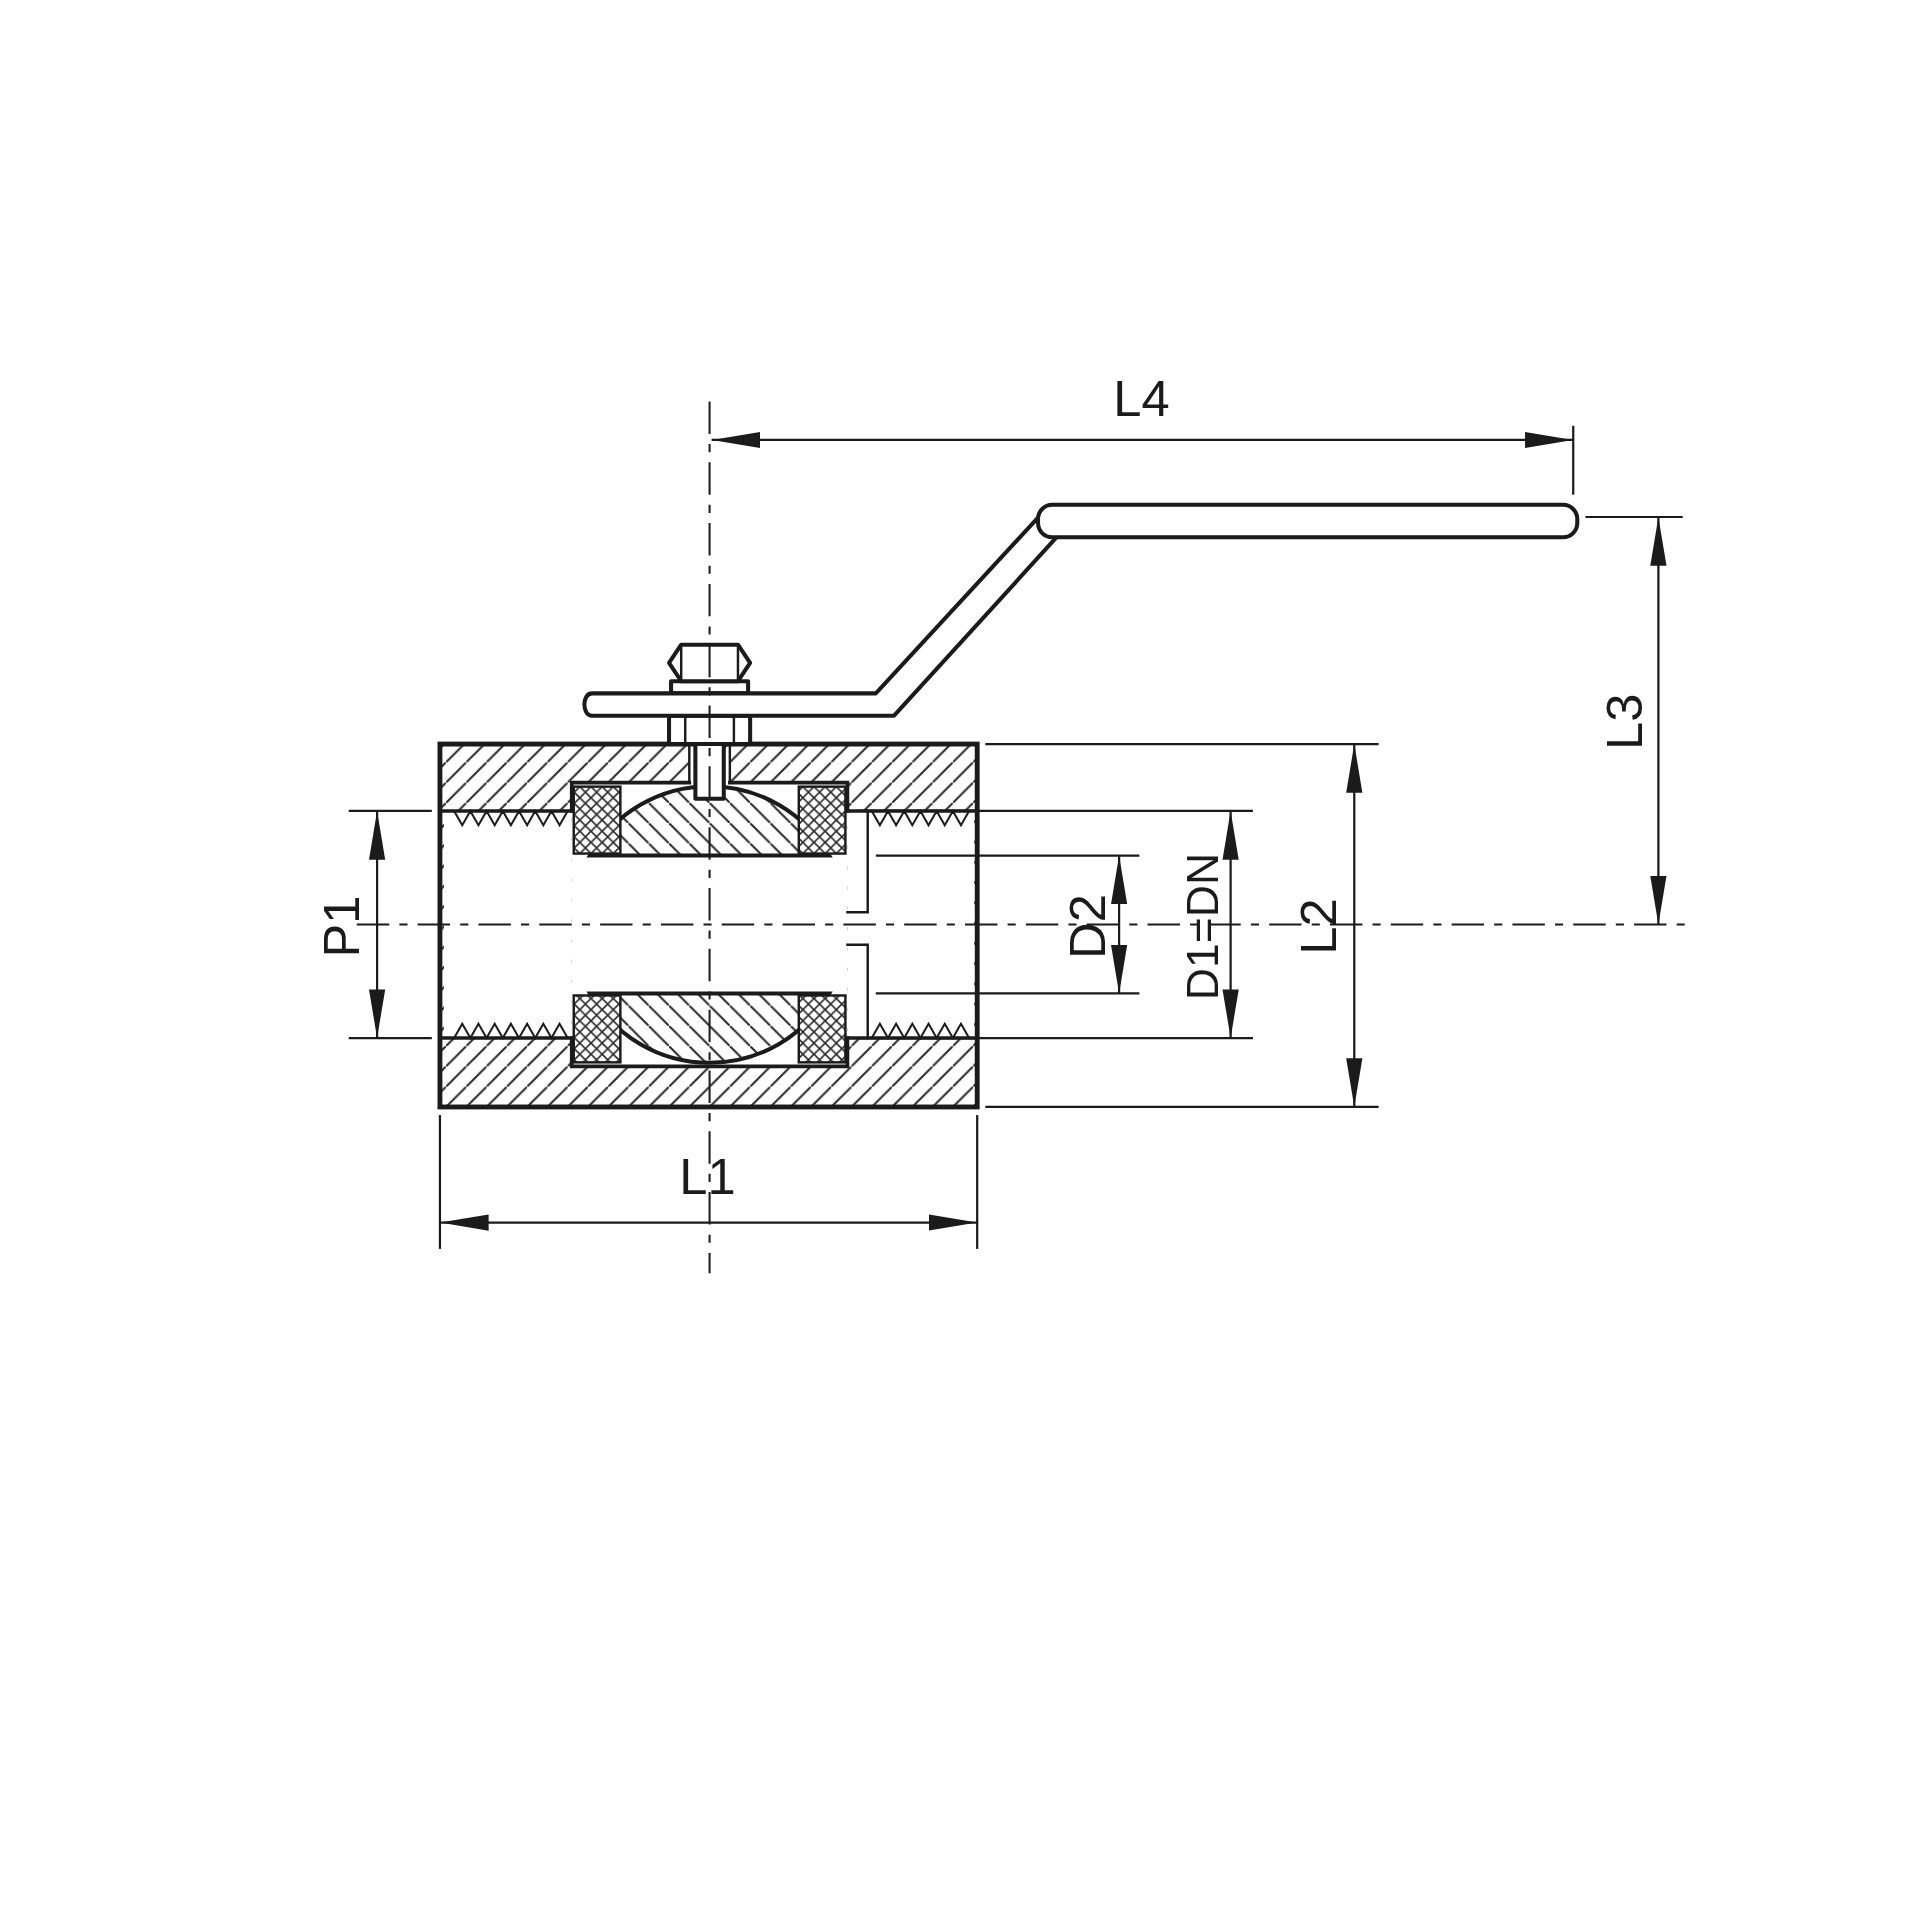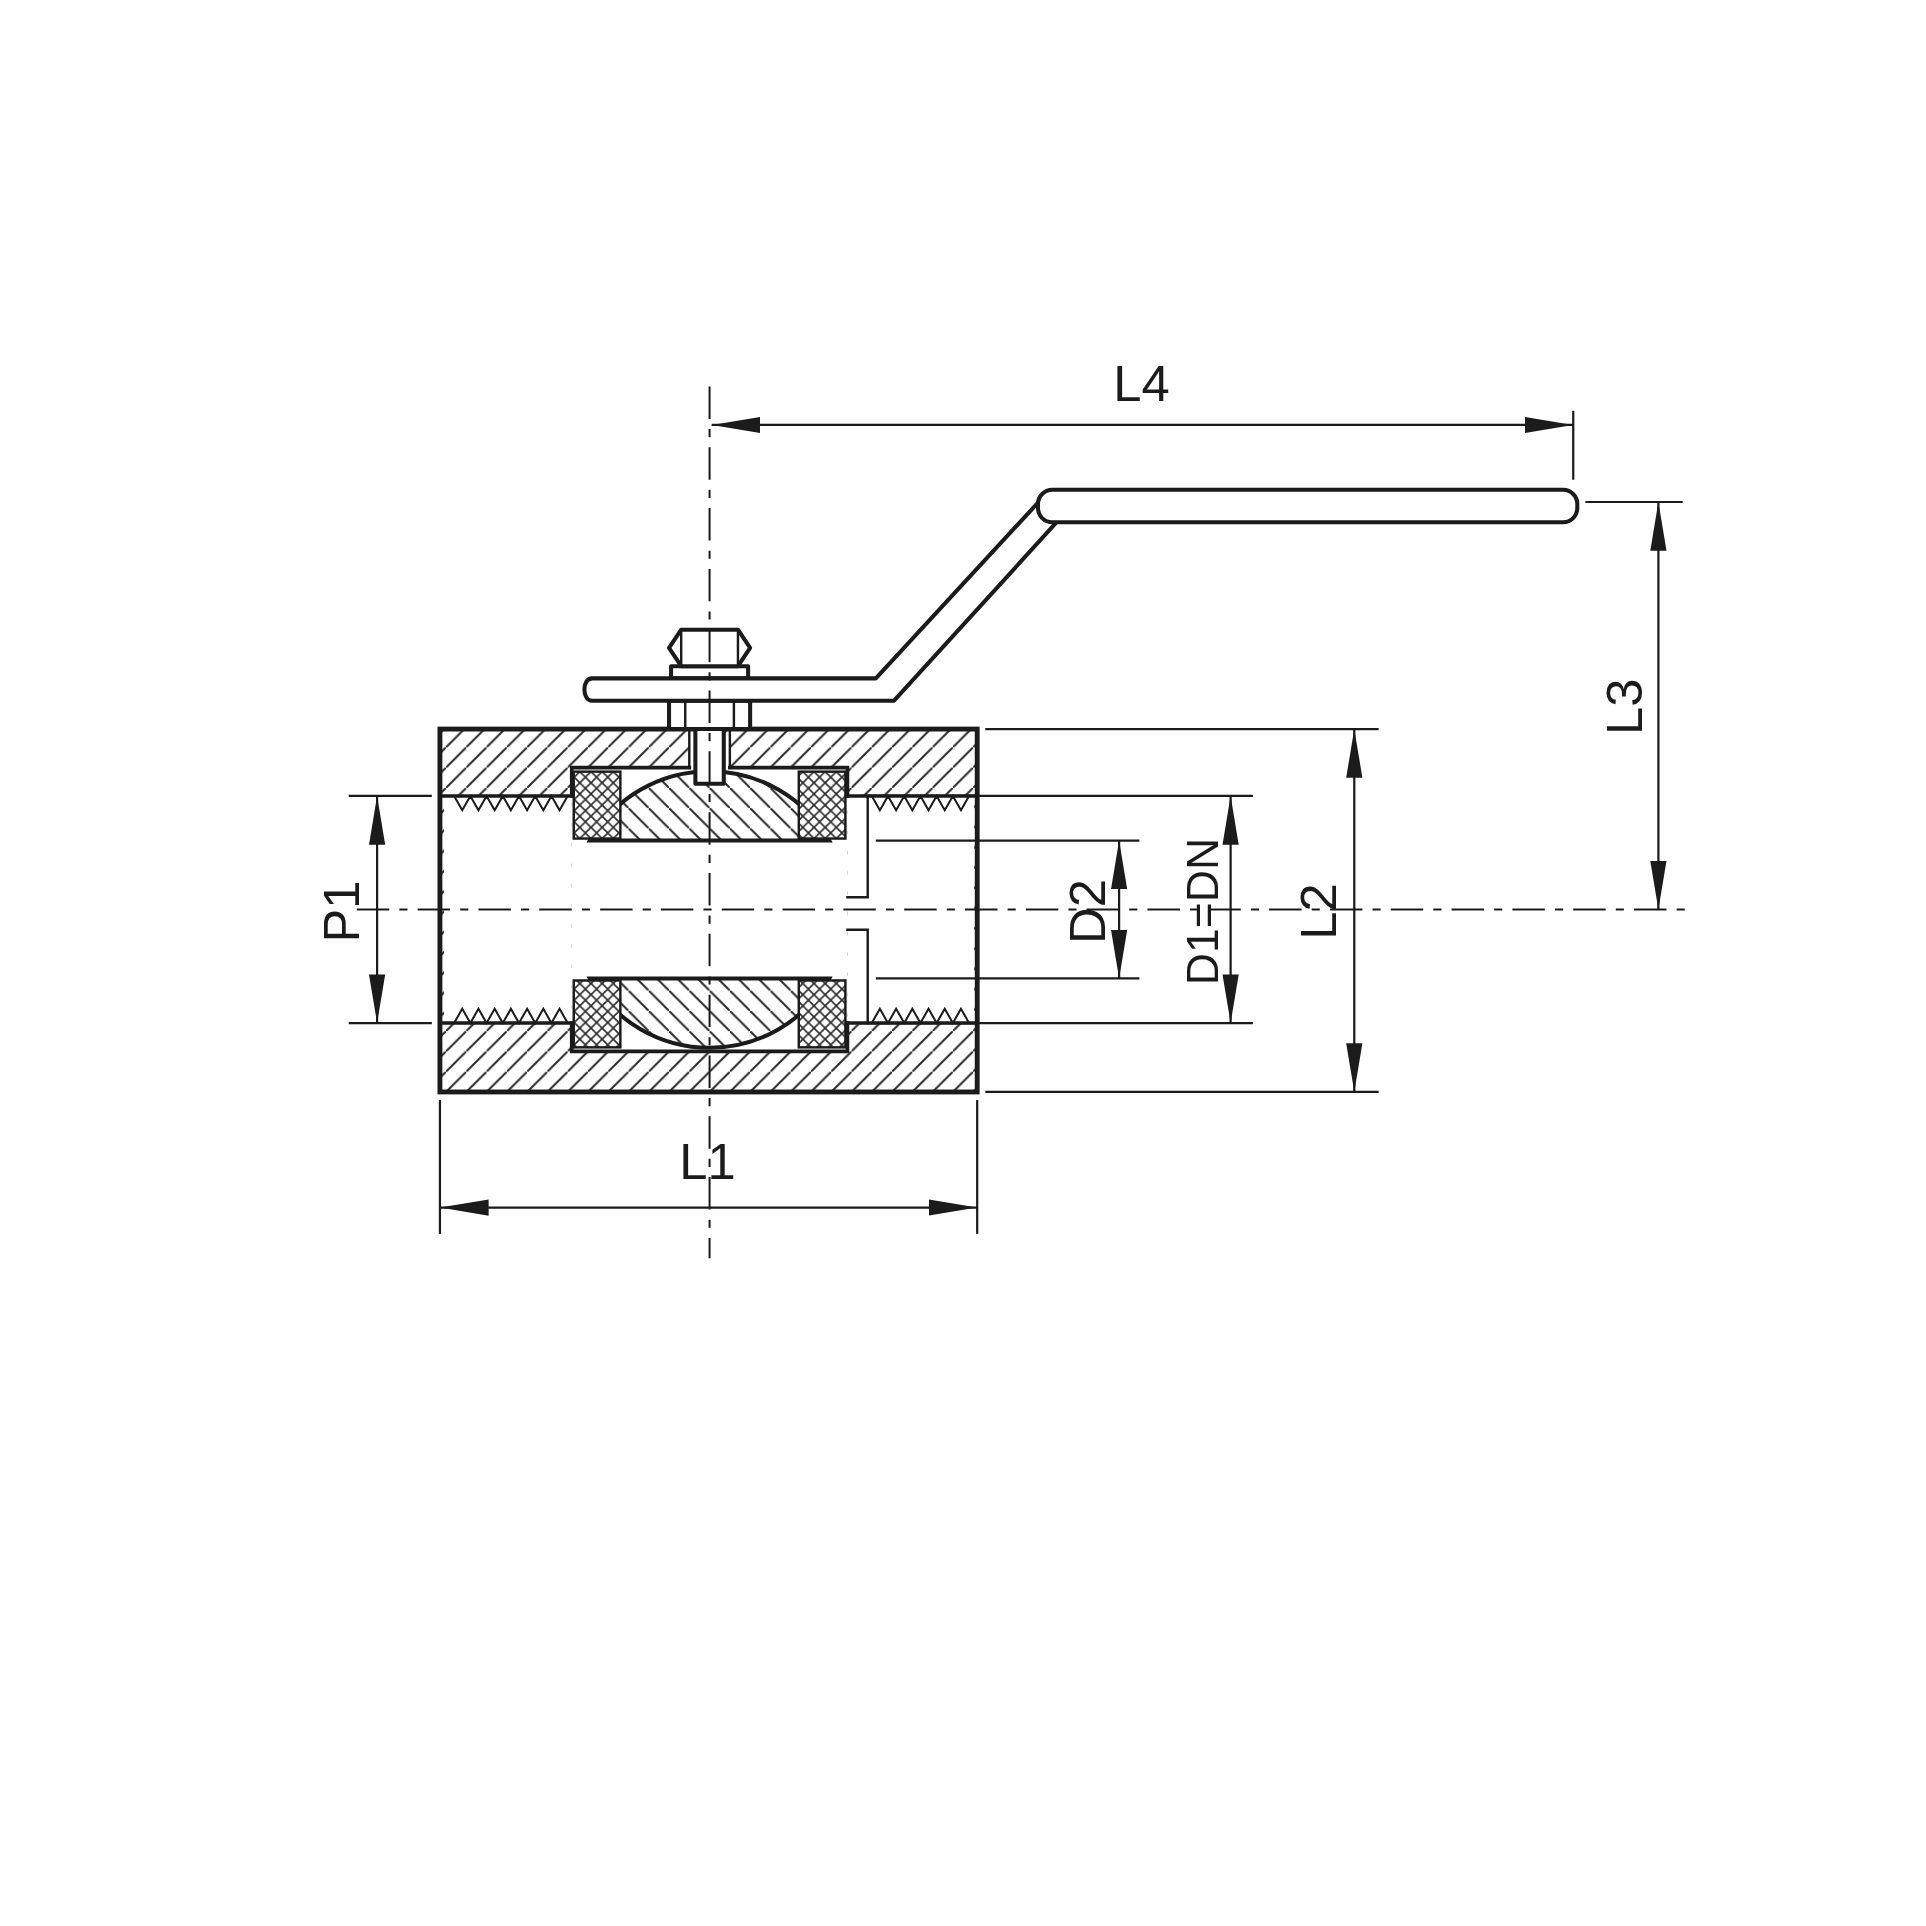--- a/index.html
+++ b/index.html
@@ -9,20 +9,21 @@
     height:1926px;
     background:#ffffff;
     font-family:"Liberation Sans", sans-serif;
   }
   .canvas{
     width:1926px;
     height:1596px;
     display:flex;
     align-items:center;
     justify-content:center;
+    margin-top:15px;
   }
   svg{display:block}
   .s-med{fill:none;stroke:#1b1b1b;stroke-width:1.8;stroke-linecap:square}
   .s-thin{fill:none;stroke:#1b1b1b;stroke-width:1.2;stroke-linecap:square}
   .s-hair{fill:none;stroke:#1b1b1b;stroke-width:1}
   .dim{fill:none;stroke:#1b1b1b;stroke-width:1.1;stroke-linecap:butt}
   .ext{fill:none;stroke:#1b1b1b;stroke-width:1.1}
   .cl{fill:none;stroke:#1b1b1b;stroke-width:1;stroke-dasharray:16 5 4 5}
   .cavity{fill:#ffffff;stroke:none}
   .whitepart{fill:#ffffff;stroke:#1b1b1b;stroke-width:2;stroke-linejoin:round}

